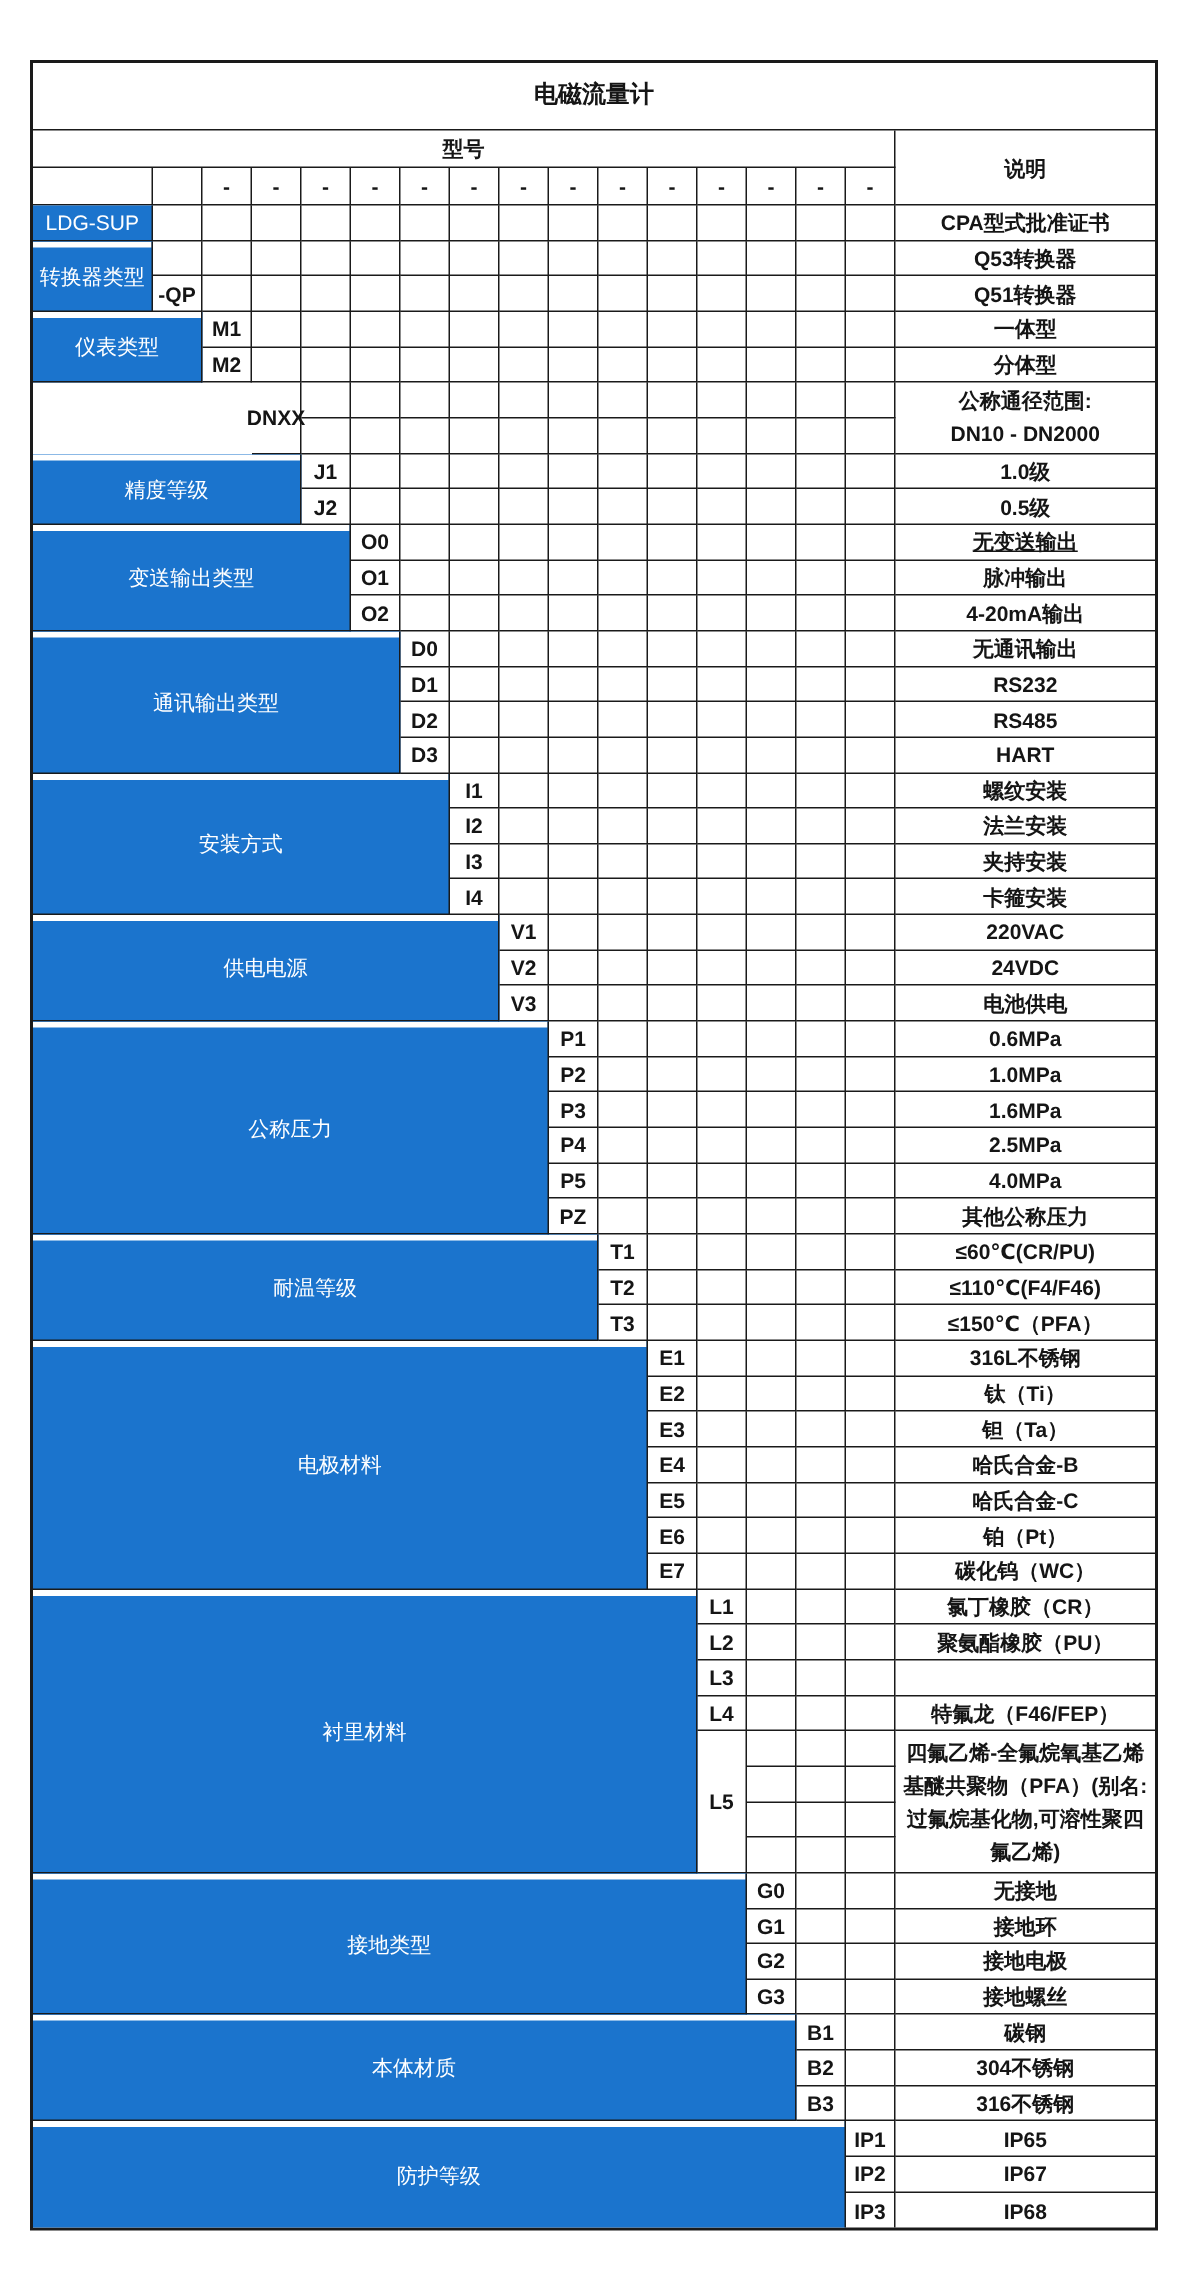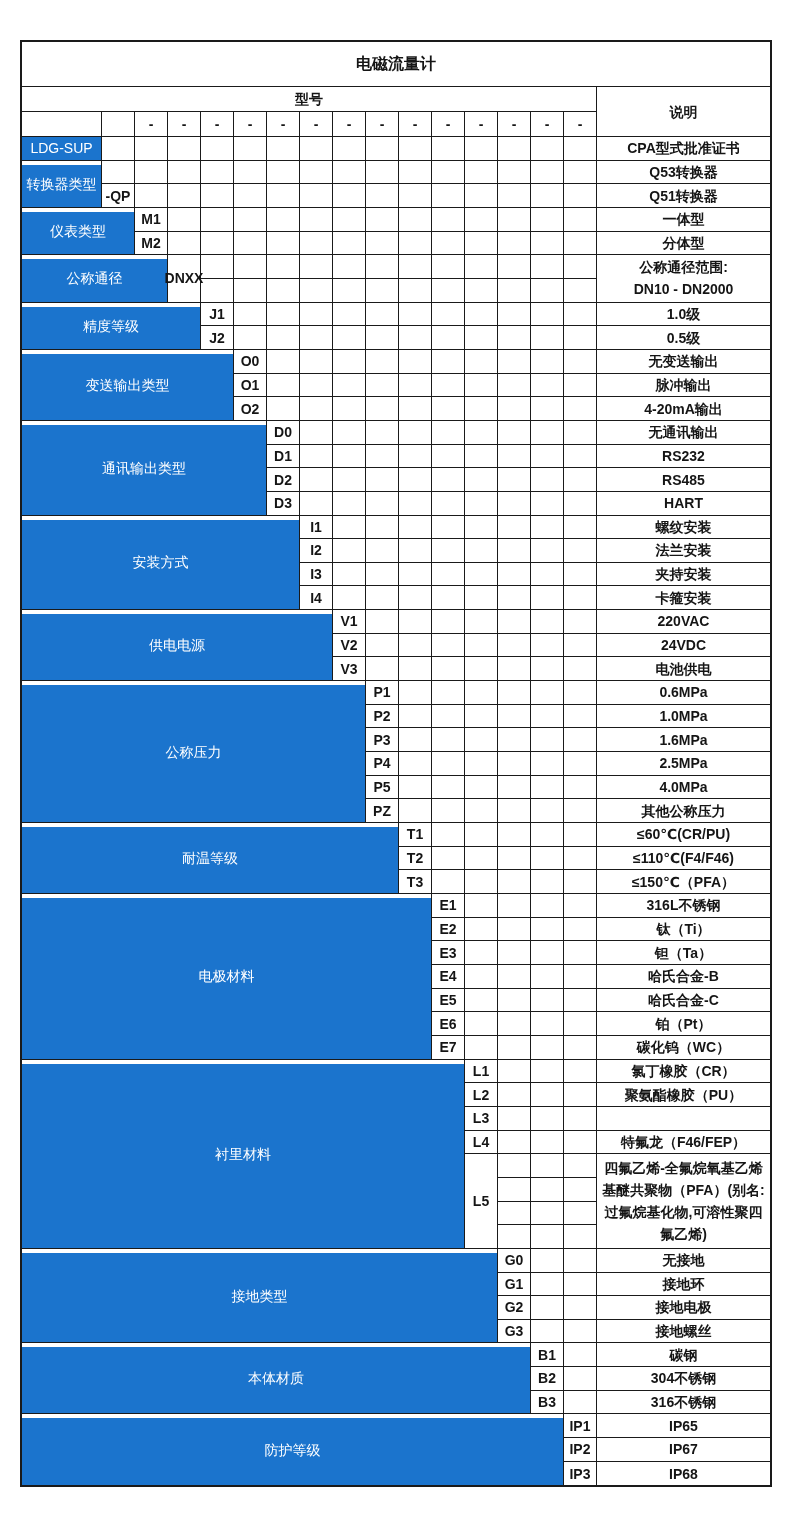--- a/index.html
+++ b/index.html
@@ -127,21 +127,20 @@
     <div class="cell" style="grid-area: 8 / 7 / auto / 8;"></div>
     <div class="cell" style="grid-area: 8 / 8 / auto / 9;"></div>
     <div class="cell" style="grid-area: 8 / 9 / auto / 10;"></div>
     <div class="cell" style="grid-area: 8 / 10 / auto / 11;"></div>
     <div class="cell" style="grid-area: 8 / 11 / auto / 12;"></div>
     <div class="cell" style="grid-area: 8 / 12 / auto / 13;"></div>
     <div class="cell" style="grid-area: 8 / 13 / auto / 14;"></div>
     <div class="cell" style="grid-area: 8 / 14 / auto / 15;"></div>
     <div class="cell" style="grid-area: 8 / 15 / auto / 16;"></div>
     <div class="cell" style="grid-area: 8 / 16 / auto / 17;"></div>
-    <div class="cell label gap" style="grid-area: 9 / 1 / 11 / 4;">公称通径</div>
     <div class="cell code" style="grid-area: 9 / 4 / 11 / 5;">DNXX</div>
     <div class="cell desc" style="grid-area: 9 / 17 / 11 / 18;">公称通径范围:
 DN10 - DN2000</div>
     <div class="cell" style="grid-area: 9 / 5 / auto / 6;"></div>
     <div class="cell" style="grid-area: 9 / 6 / auto / 7;"></div>
     <div class="cell" style="grid-area: 9 / 7 / auto / 8;"></div>
     <div class="cell" style="grid-area: 9 / 8 / auto / 9;"></div>
     <div class="cell" style="grid-area: 9 / 9 / auto / 10;"></div>
     <div class="cell" style="grid-area: 9 / 10 / auto / 11;"></div>
     <div class="cell" style="grid-area: 9 / 11 / auto / 12;"></div>
@@ -184,21 +183,21 @@
     <div class="cell" style="grid-area: 12 / 9 / auto / 10;"></div>
     <div class="cell" style="grid-area: 12 / 10 / auto / 11;"></div>
     <div class="cell" style="grid-area: 12 / 11 / auto / 12;"></div>
     <div class="cell" style="grid-area: 12 / 12 / auto / 13;"></div>
     <div class="cell" style="grid-area: 12 / 13 / auto / 14;"></div>
     <div class="cell" style="grid-area: 12 / 14 / auto / 15;"></div>
     <div class="cell" style="grid-area: 12 / 15 / auto / 16;"></div>
     <div class="cell" style="grid-area: 12 / 16 / auto / 17;"></div>
     <div class="cell label gap" style="grid-area: 13 / 1 / 16 / 6;">变送输出类型</div>
     <div class="cell code" style="grid-area: 13 / 6 / 14 / 7;">O0</div>
-    <div class="cell desc" style="grid-area: 13 / 17 / 14 / 18;">无变送输出</div>
+    <div class="cell desc" style="grid-area: 13 / 17 / 14 / 18; text-decoration: underline;">无变送输出</div>
     <div class="cell" style="grid-area: 13 / 7 / auto / 8;"></div>
     <div class="cell" style="grid-area: 13 / 8 / auto / 9;"></div>
     <div class="cell" style="grid-area: 13 / 9 / auto / 10;"></div>
     <div class="cell" style="grid-area: 13 / 10 / auto / 11;"></div>
     <div class="cell" style="grid-area: 13 / 11 / auto / 12;"></div>
     <div class="cell" style="grid-area: 13 / 12 / auto / 13;"></div>
     <div class="cell" style="grid-area: 13 / 13 / auto / 14;"></div>
     <div class="cell" style="grid-area: 13 / 14 / auto / 15;"></div>
     <div class="cell" style="grid-area: 13 / 15 / auto / 16;"></div>
     <div class="cell" style="grid-area: 13 / 16 / auto / 17;"></div>

